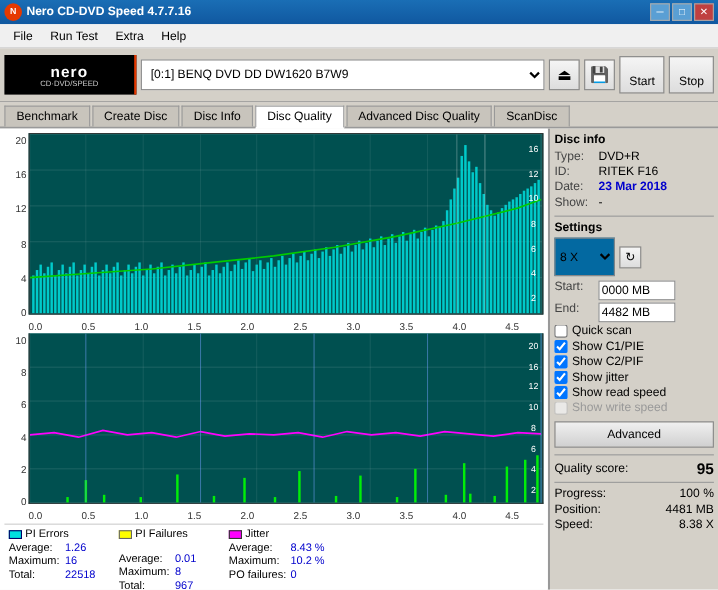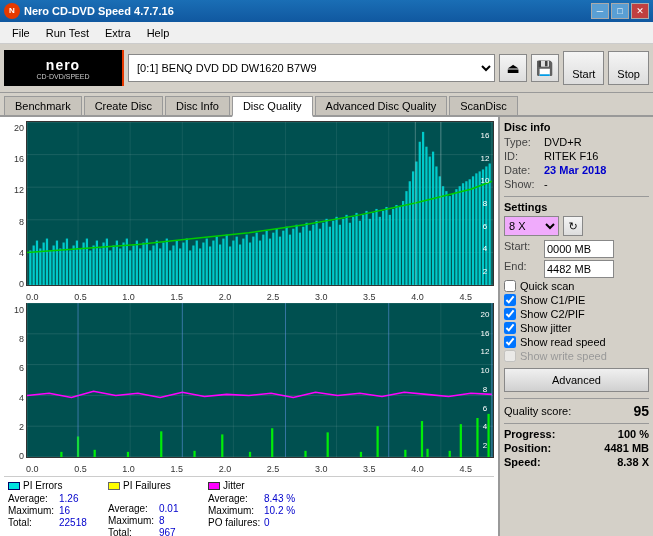--- a/index.html
+++ b/index.html
@@ -245,23 +245,23 @@
     .panel-value.blue { color: #0000cc; font-weight: bold; }
 
     .settings-row {
       display: flex;
       align-items: center;
       gap: 4px;
       margin-bottom: 4px;
     }
     .speed-select {
       width: 55px;
-      height: 20px;
+      height: 35px;
       border: 1px solid #888;
-      background: #f0abfc;
+      background: #0369a1;
       font-size: 11px;
     }
     .small-btn {
       width: 20px;
       height: 20px;
       border: 1px solid #888;
       background: linear-gradient(to bottom, #f5f5f5, #ddd);
       cursor: pointer;
       font-size: 11px;
       display: flex;
@@ -310,21 +310,20 @@
       font-size: 14px;
       font-weight: bold;
       color: #000;
     }
 
     .progress-row {
       display: flex;
       justify-content: space-between;
       margin-bottom: 2px;
       font-size: 11px;
-      font-weight: bold;
     }
 
     .divider {
       height: 1px;
       background: #999;
       margin: 4px 0;
     }
 
     
     

